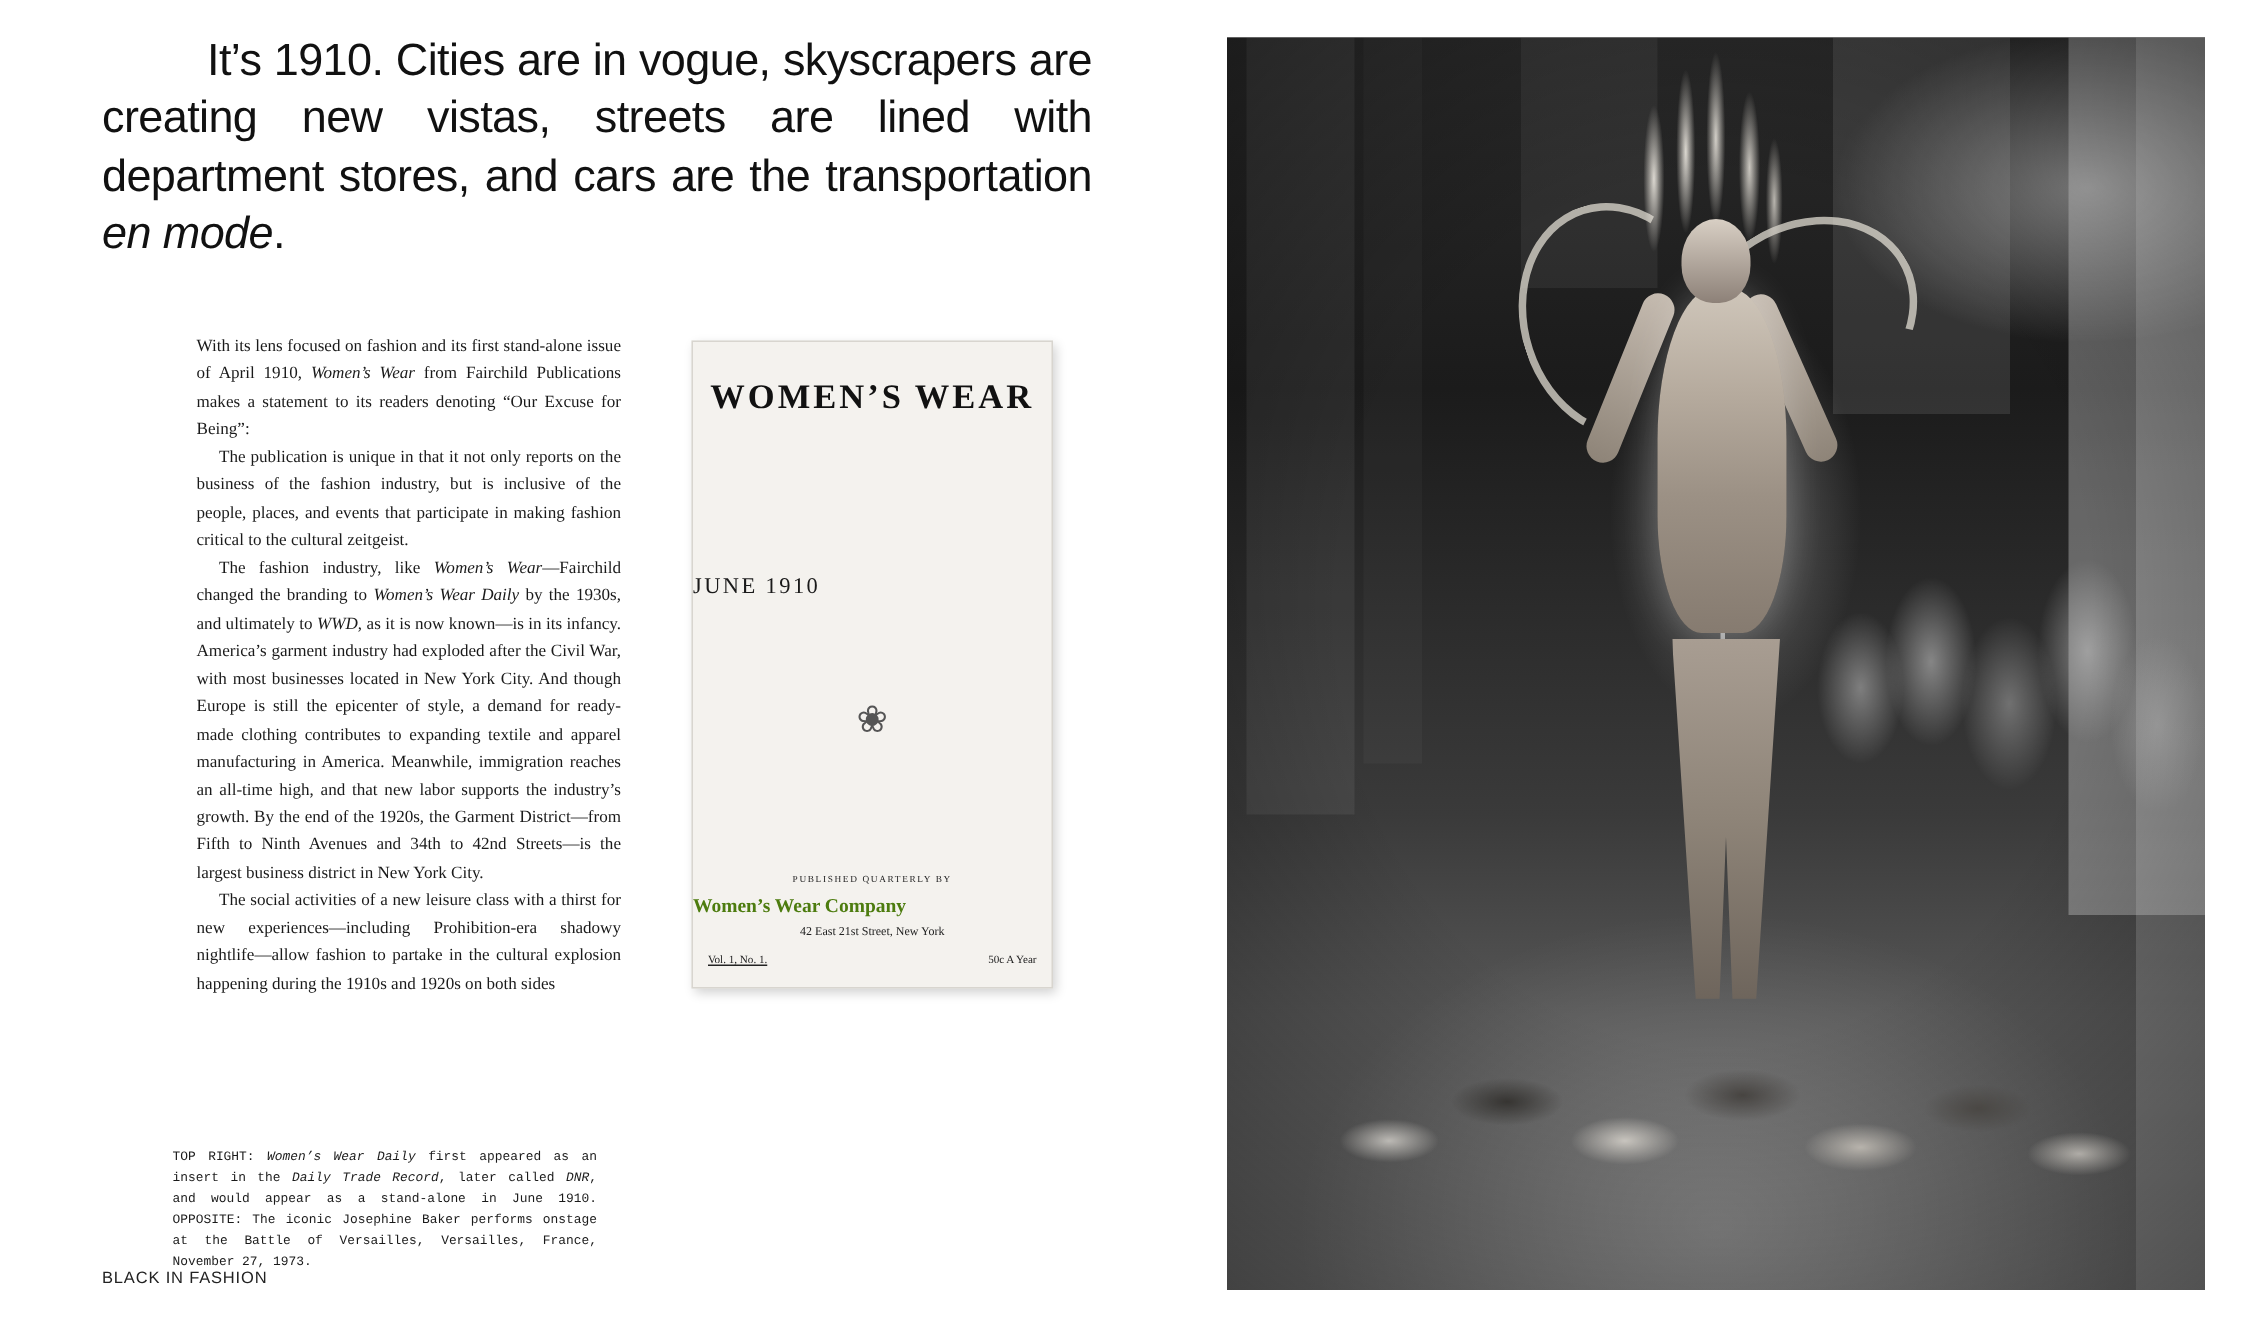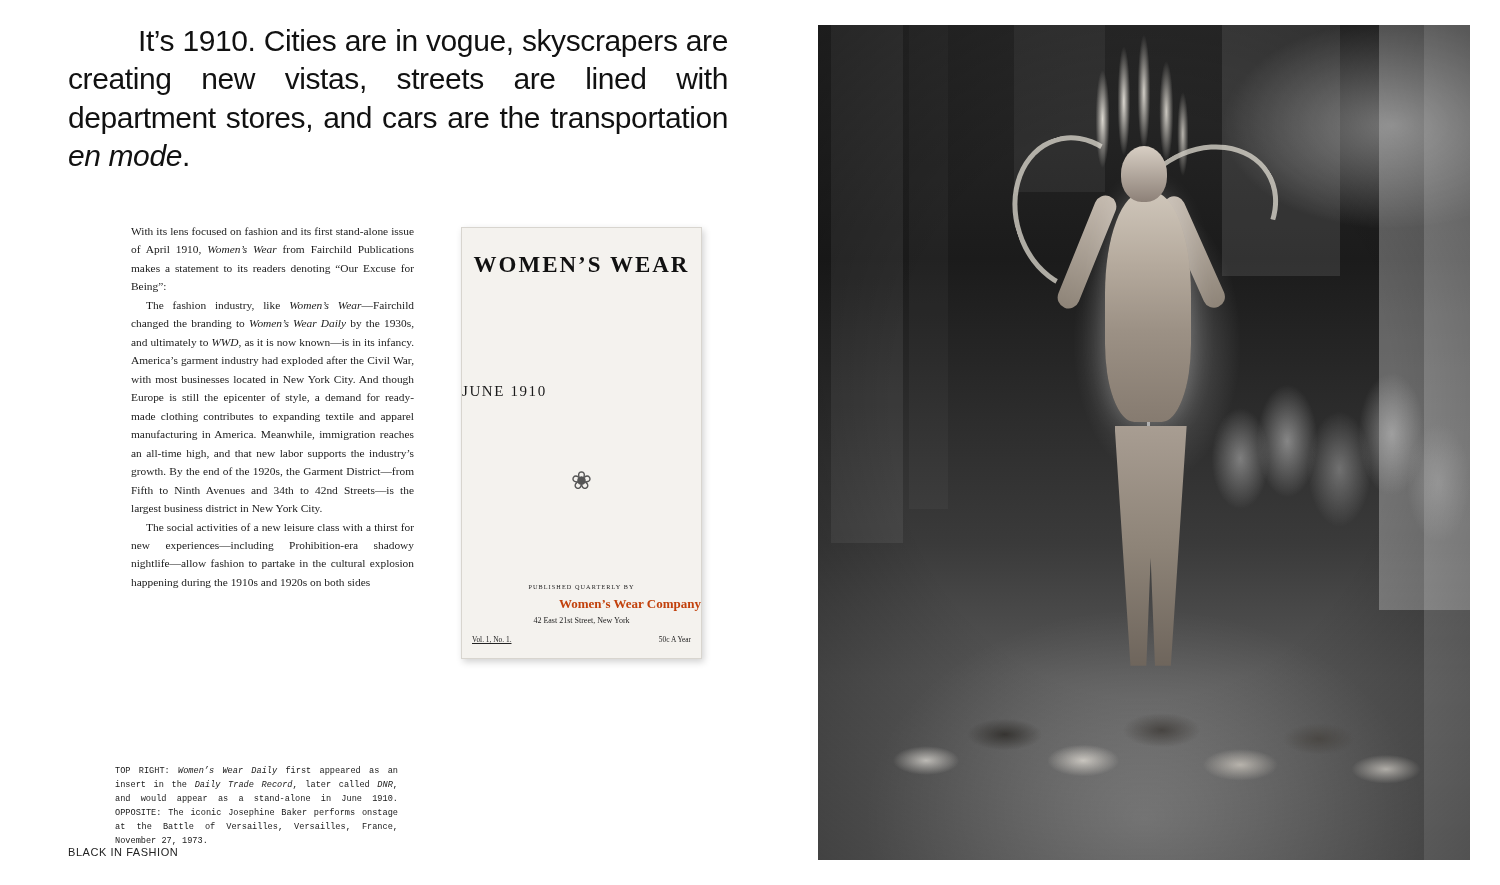--- a/index.html
+++ b/index.html
@@ -118,25 +118,25 @@
     text-align: center;
     font-family: "Liberation Serif", serif;
     font-size: 6.2px;
     letter-spacing: 1.1px;
     color: #222;
   }
   .cover-company {
     position: absolute;
     top: 368px;
     left: 0; right: 0;
-    text-align: right;
+    text-align: left;
     font-family: "Liberation Serif", serif;
     font-size: 13px;
     font-weight: 700;
-    color: #c2410c;
+    color: #4d7c0f;
   }
   .cover-address {
     position: absolute;
     top: 388px;
     left: 0; right: 0;
     text-align: center;
     font-family: "Liberation Serif", serif;
     font-size: 8px;
     color: #222;
   }
@@ -317,20 +317,21 @@
 <div class="left-page">
 
   <div class="headline">
     <span>It’s 1910. Cities are in vogue, skyscrapers are creating new vistas, streets are lined with department stores, and cars are the transportation </span><span class="em">en mode</span><span>.</span>
   </div>
 
   <div class="body-col">
     <p><span>With its lens focused on fashion and its first stand-alone issue of April 1910, </span><span class="it">Women’s Wear</span><span> from Fairchild Publications makes a statement to its readers denoting “Our Excuse for Being”:</span></p>
 
 
+    <p class="indent">The publication is unique in that it not only reports on the business of the fashion industry, but is inclusive of the people, places, and events that participate in making fashion critical to the cultural zeitgeist.</p>
 
     <p class="indent"><span>The fashion industry, like </span><span class="it">Women’s Wear</span><span>—Fairchild changed the branding to </span><span class="it">Women’s Wear Daily</span><span> by the 1930s, and ultimately to </span><span class="it">WWD</span><span>, as it is now known—is in its infancy. America’s garment industry had exploded after the Civil War, with most businesses located in New York City. And though Europe is still the epicenter of style, a demand for ready-made clothing contributes to expanding textile and apparel manufacturing in America. Meanwhile, immigration reaches an all-time high, and that new labor supports the industry’s growth. By the end of the 1920s, the Garment District—from Fifth to Ninth Avenues and 34th to 42nd Streets—is the largest business district in New York City.</span></p>
 
     <p class="indent">The social activities of a new leisure class with a thirst for new experiences—including Prohibition-era shadowy nightlife—allow fashion to partake in the cultural explosion happening during the 1910s and 1920s on both sides</p>
   </div>
 
   <div class="cover">
     <div class="cover-title">WOMEN’S WEAR</div>
     <div class="cover-date">JUNE 1910</div>
     <div class="cover-ornament">❀</div>

